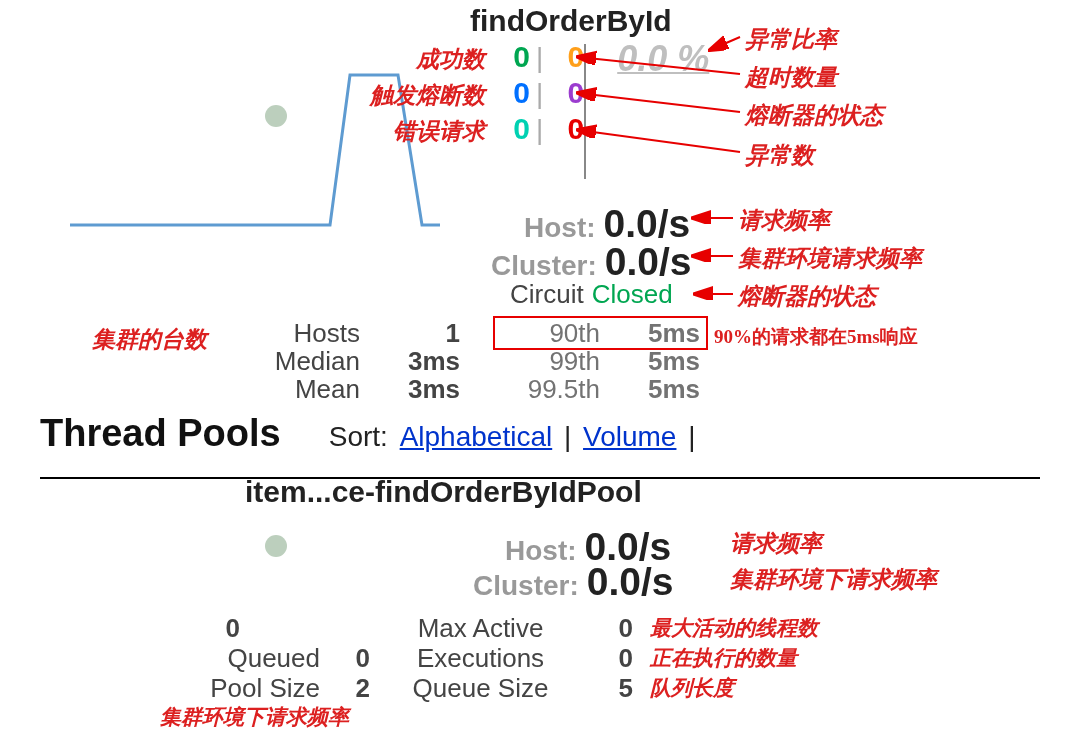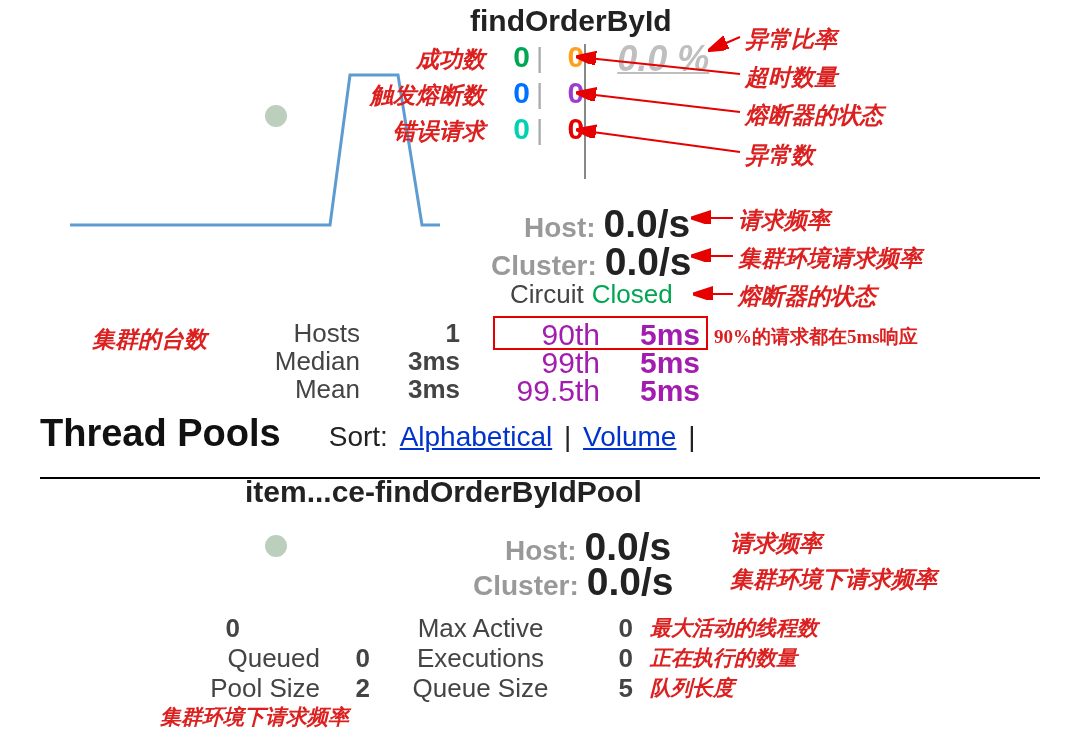--- a/index.html
+++ b/index.html
@@ -117,22 +117,22 @@
       left: 255px; top: 318px;
       font-size: 26px;
       color: #444;
     }
     .stats-left .row { display: flex; height: 28px; }
     .stats-left .lbl { width: 105px; text-align: right; }
     .stats-left .val { width: 100px; text-align: right; font-weight: bold; }
     .stats-right {
       position: absolute;
       left: 505px; top: 318px;
-      font-size: 30px;
-      color: #a21caf;
+      font-size: 26px;
+      color: #737373;
     }
     .stats-right .row { display: flex; height: 28px; }
     .stats-right .lbl { width: 95px; text-align: right; }
     .stats-right .val { width: 100px; text-align: right; font-weight: bold; }
     .red-box {
       position: absolute;
       left: 493px; top: 316px;
       width: 215px; height: 34px;
       border: 2px solid #e70000;
     }

